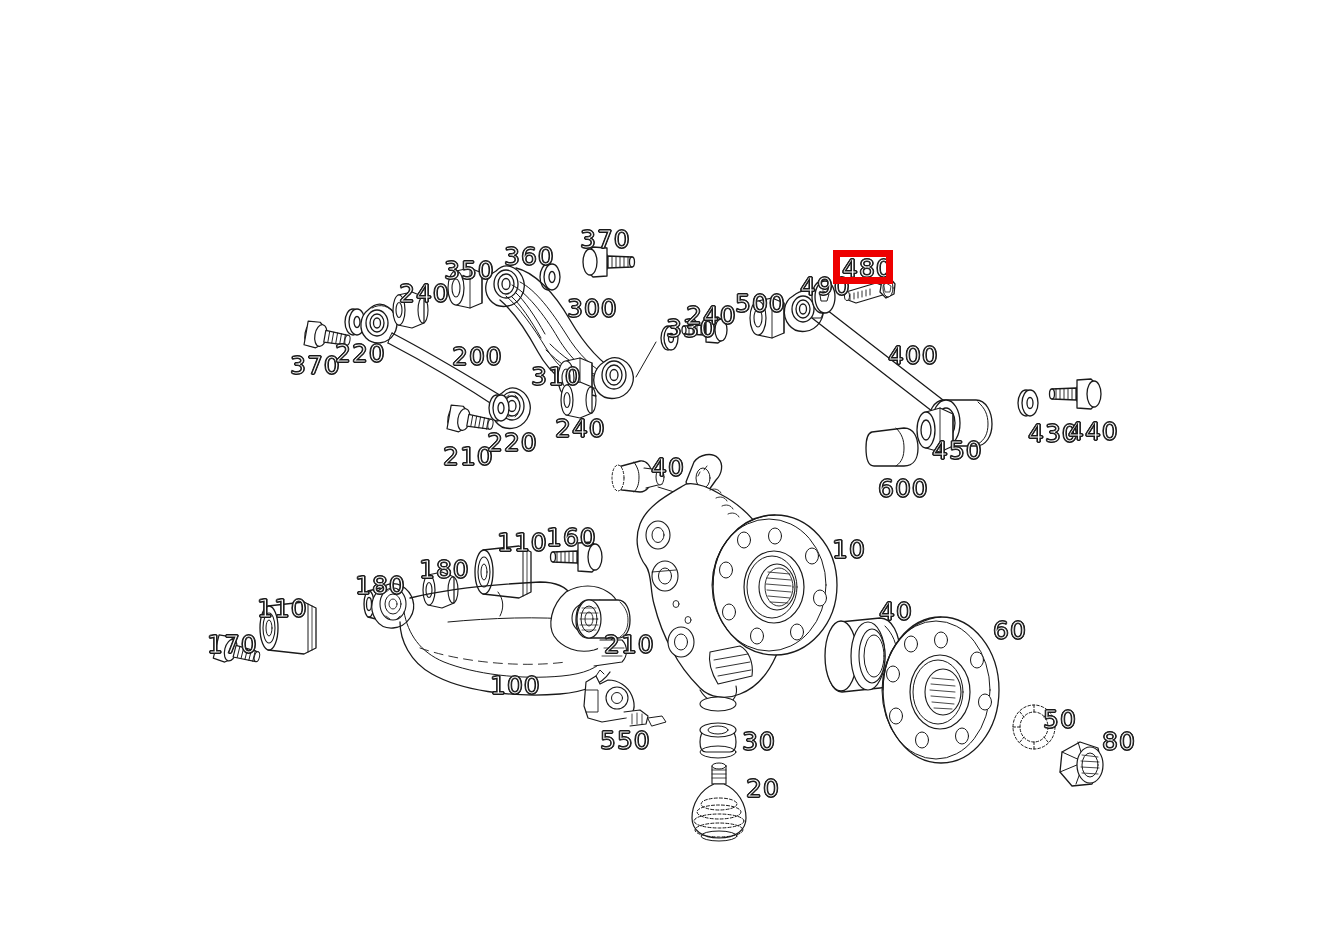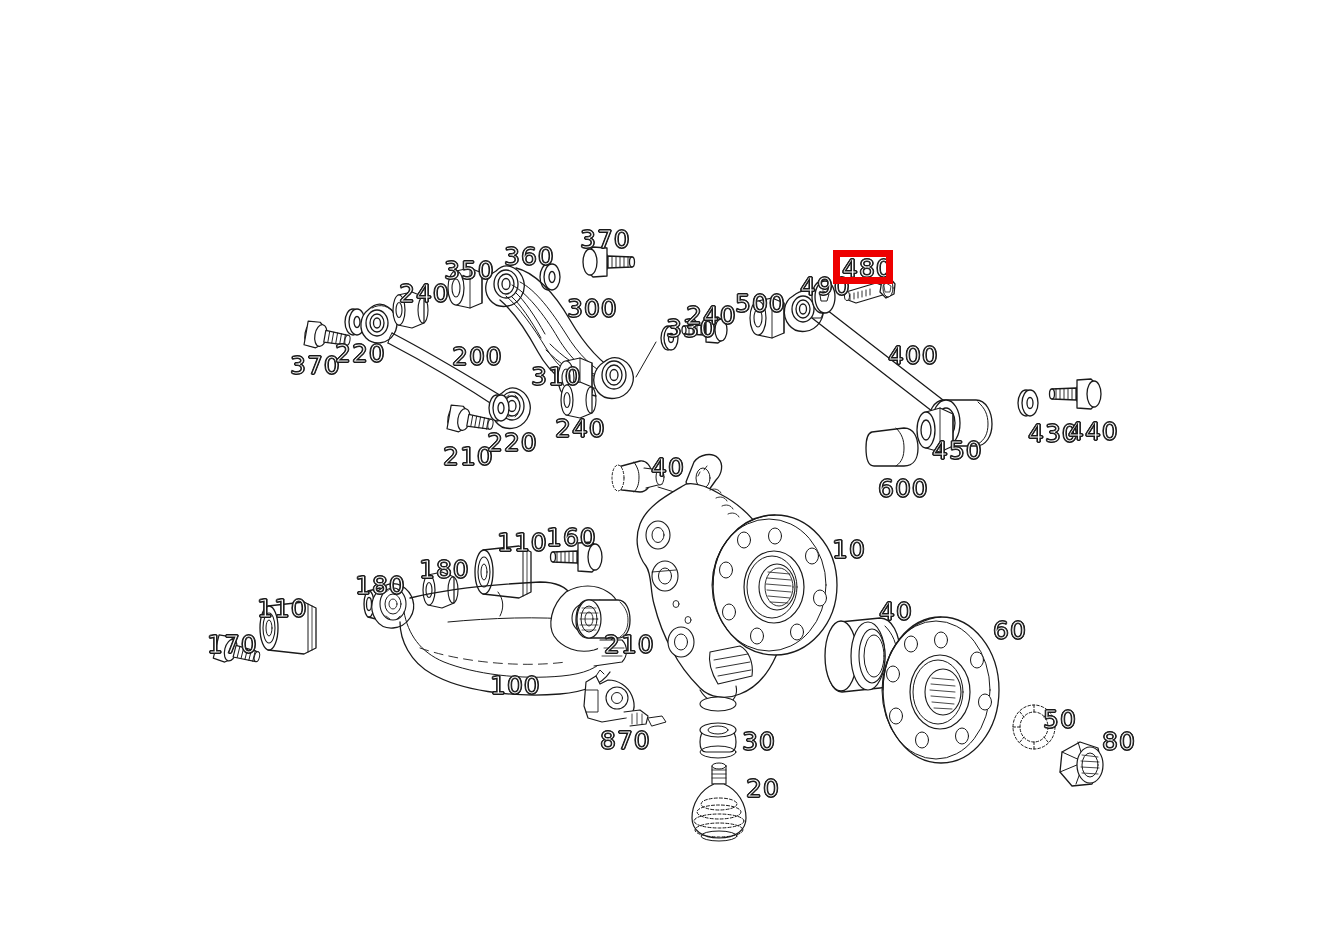--- a/index.html
+++ b/index.html
@@ -546,21 +546,21 @@
   <div class="callout" style="left:651px; top:455px;">40</div>
   <div class="callout" style="left:832px; top:537px;">10</div>
   <div class="callout" style="left:497px; top:530px;">110</div>
   <div class="callout" style="left:546px; top:525px;">160</div>
   <div class="callout" style="left:419px; top:557px;">180</div>
   <div class="callout" style="left:355px; top:573px;">180</div>
   <div class="callout" style="left:257px; top:596px;">110</div>
   <div class="callout" style="left:207px; top:632px;">170</div>
   <div class="callout" style="left:490px; top:673px;">100</div>
   <div class="callout" style="left:604px; top:632px;">210</div>
-  <div class="callout" style="left:600px; top:728px;">870</div>
+  <div class="callout" style="left:600px; top:728px;">550</div>
   <div class="callout" style="left:879px; top:599px;">40</div>
   <div class="callout" style="left:993px; top:618px;">60</div>
   <div class="callout" style="left:1043px; top:707px;">50</div>
   <div class="callout" style="left:1102px; top:729px;">80</div>
   <div class="callout" style="left:742px; top:729px;">30</div>
   <div class="callout" style="left:746px; top:776px;">20</div>
 
   <div class="highlight-box" id="highlight-box" style="left: 833px; top: 250px; width: 60px; height: 34px; border-color: rgb(238, 0, 0);"></div>
 
 </div>

